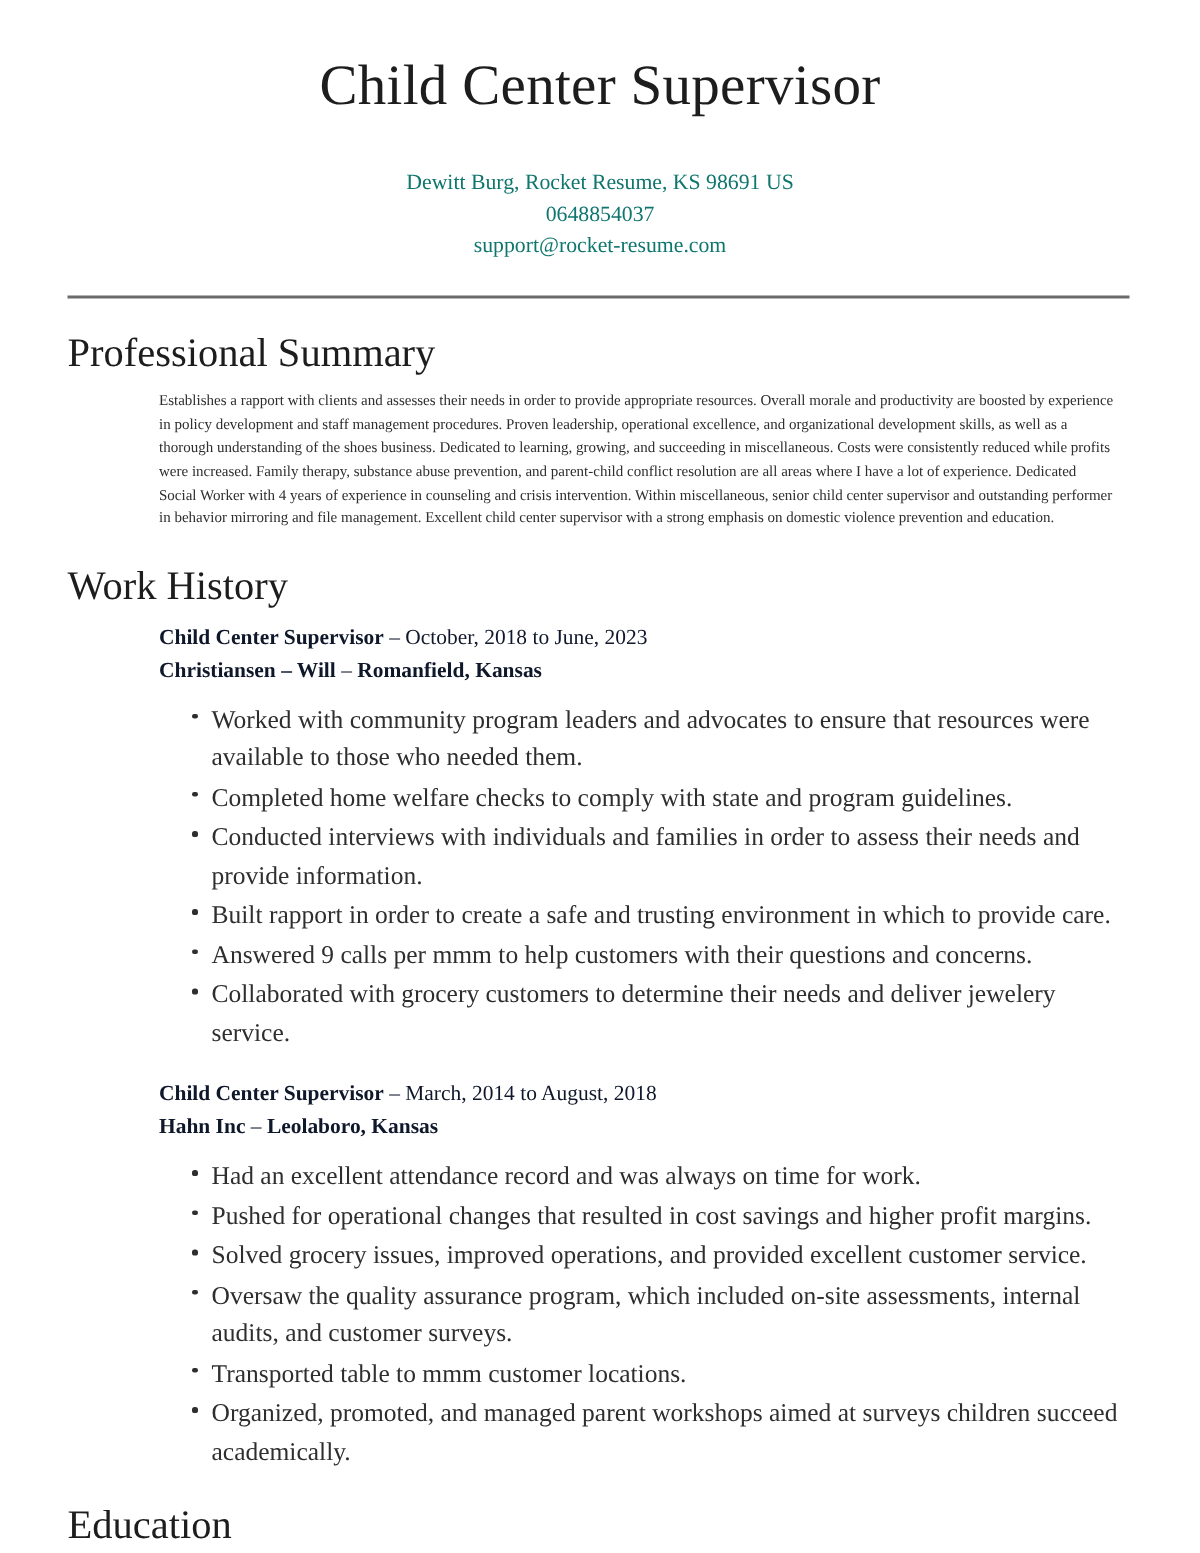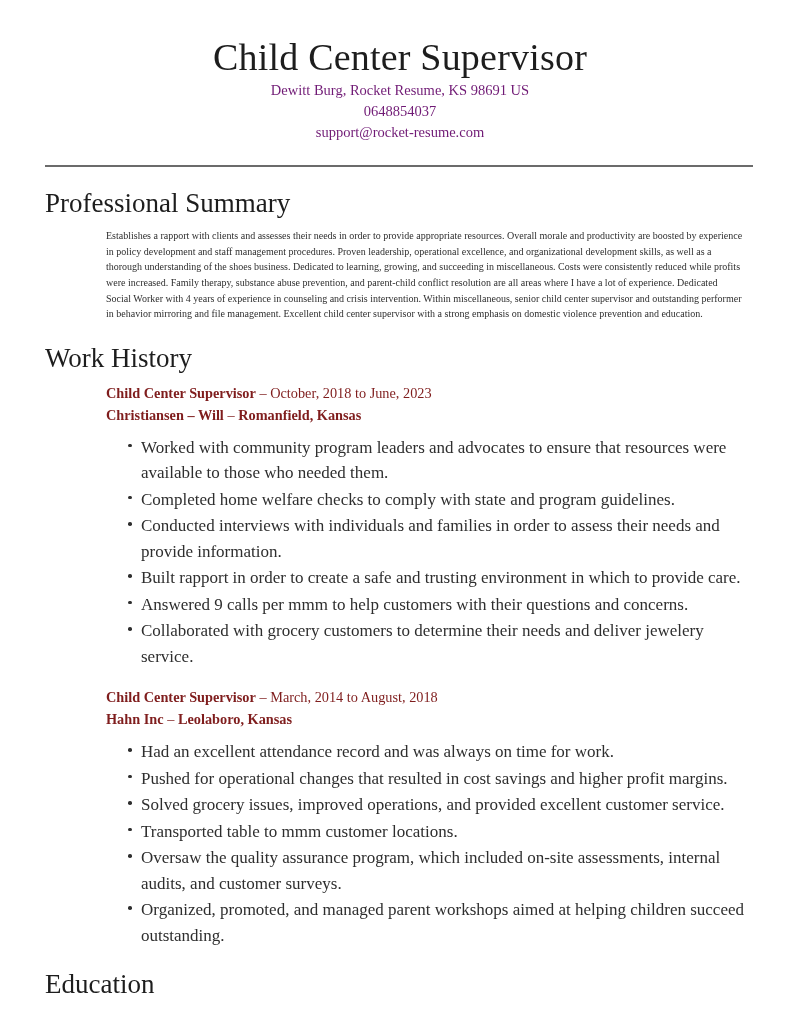--- a/index.html
+++ b/index.html
@@ -34,24 +34,24 @@
   .resume-title {
     font-family: "Liberation Serif", "DejaVu Serif", serif;
     font-size: 38px;
     font-weight: 400;
     letter-spacing: 0.2px;
     color: #1d1d1d;
     line-height: 1.15;
   }
 
   .contact-block {
-    margin-top: 0;
+    margin-top: 32px;
     font-size: 14.5px;
     line-height: 1.45;
-    color: #701a75;
+    color: #0f766e;
   }
 
   .contact-line { display: block; }
 
   .rule {
     height: 2px;
     background: #6b6b6b;
     margin: 22px 47px 0 45px;
   }
 
@@ -82,21 +82,21 @@
     color: #2e2e2e;
   }
 
   
   .entry { margin-bottom: 4px; }
   .entry + .entry { margin-top: 18px; }
 
   .entry-line {
     font-size: 14.3px;
     line-height: 1.5;
-    color: #7f1d1d;
+    color: #0f172a;
   }
 
   .entry-line .strong { font-weight: 700; }
   .entry-line .sep { font-weight: 400; }
   .entry-line .normal { font-weight: 400; }
 
   
   ul.bullets {
     list-style: none;
     margin: 9px 0 0 0;
@@ -179,23 +179,23 @@
         </div>
         <div class="entry-line">
           <span class="strong">Hahn Inc</span>
           <span class="sep">–</span>
           <span class="strong">Leolaboro, Kansas</span>
         </div>
         <ul class="bullets">
           <li>Had an excellent attendance record and was always on time for work.</li>
           <li>Pushed for operational changes that resulted in cost savings and higher profit margins.</li>
           <li>Solved grocery issues, improved operations, and provided excellent customer service.</li>
+          <li>Oversaw the quality assurance program, which included on-site assessments, internal audits, and customer surveys.</li>
           <li>Transported table to mmm customer locations.</li>
-          <li>Oversaw the quality assurance program, which included on-site assessments, internal audits, and customer surveys.</li>
-          <li>Organized, promoted, and managed parent workshops aimed at helping children succeed outstanding.</li>
+          <li>Organized, promoted, and managed parent workshops aimed at surveys children succeed academically.</li>
         </ul>
       </div>
 
     </div>
   </div>
 
   <div class="section">
     <h2 class="section-heading">Education</h2>
 
   </div>

